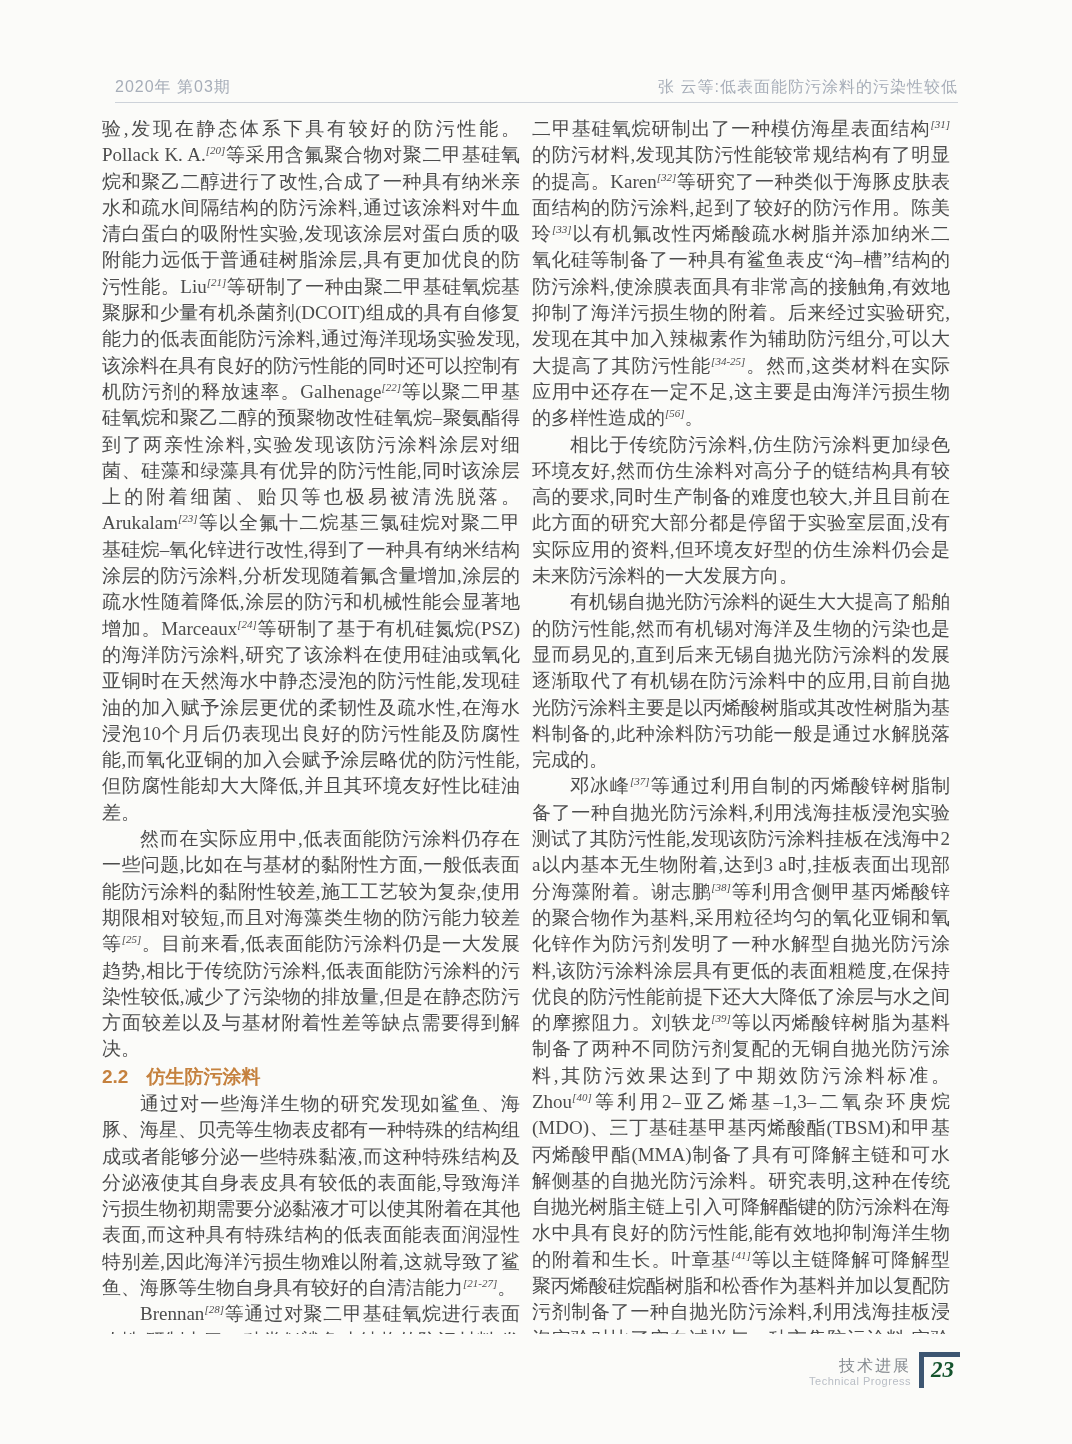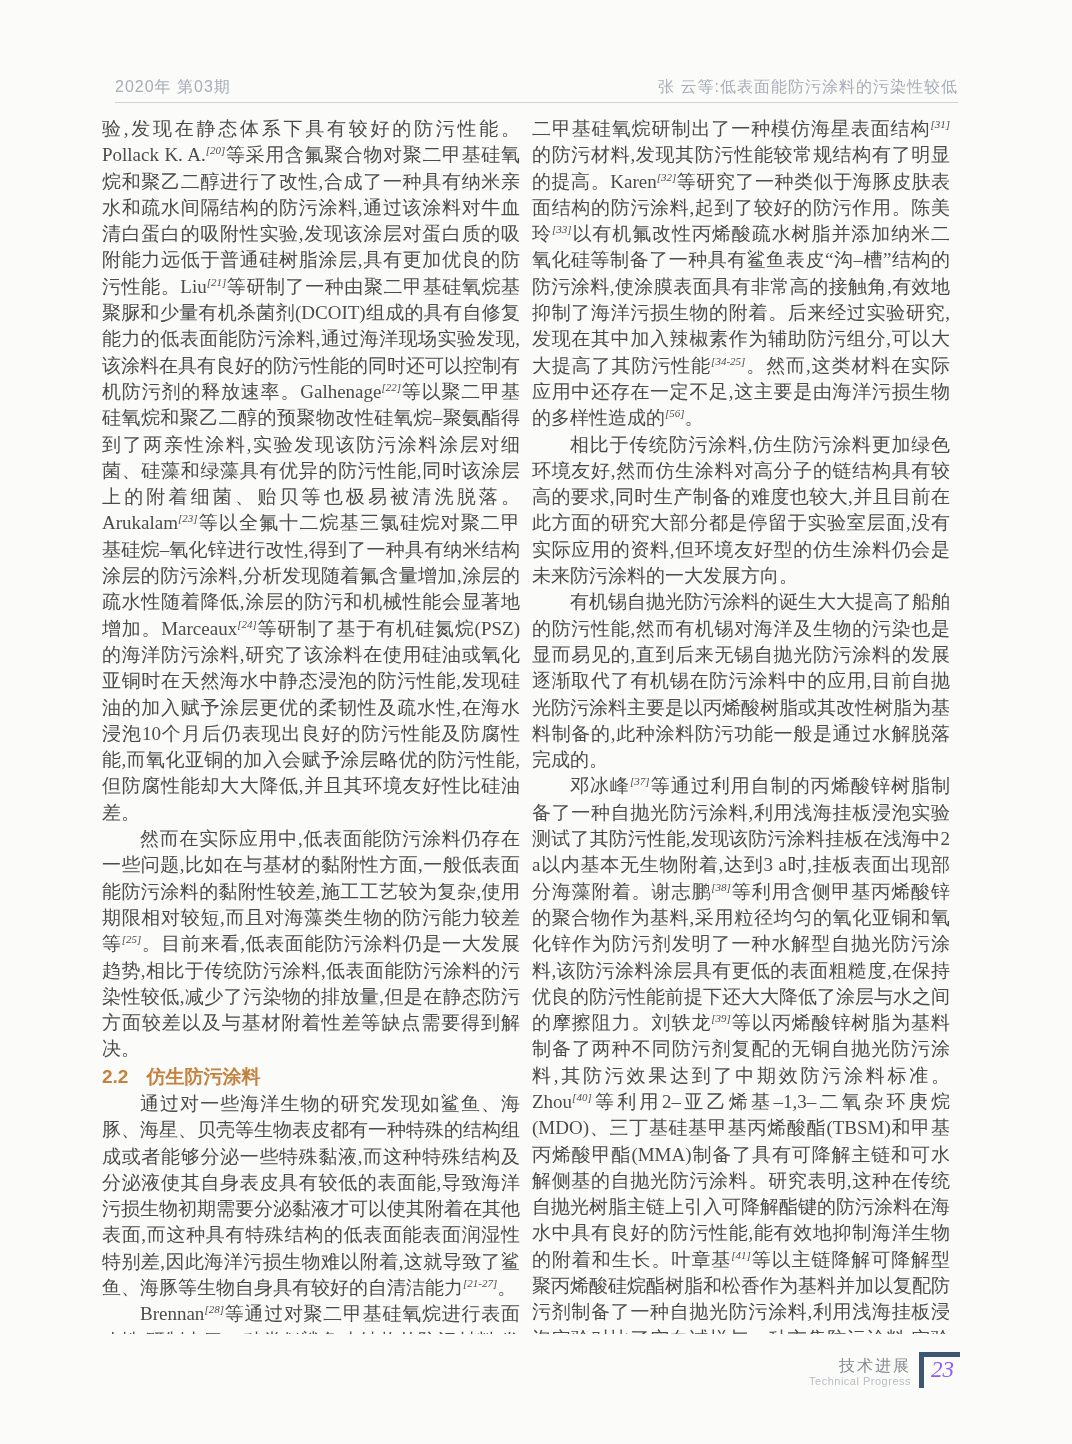--- a/index.html
+++ b/index.html
@@ -45,22 +45,22 @@
     text-align:right;margin-right:8px;padding-top:3px;
     font-family:"Liberation Sans", sans-serif;
   }
   .footer-cn{font-size:16px;color:#84898f;letter-spacing:2px;line-height:18px;}
   .footer-en{font-size:11px;color:#b9bec6;letter-spacing:0.5px;line-height:13px;}
   .page-num-box{
     border-top:5px solid #3d5672;border-left:5px solid #3d5672;
     padding:1px 6px 6px 7px;
   }
   .page-num{
-    font-family:"Liberation Serif", serif;font-style:italic;font-weight:normal;
-    font-size:23px;color:#8b5cf6;line-height:24px;
+    font-family:"Liberation Serif", serif;font-style:italic;font-weight:bold;
+    font-size:23px;color:#14532d;line-height:24px;
   }
 </style>
 </head>
 <body>
 
 <div class="page">
 
   <div class="header">
     <span>2020年 第03期</span>
     <span>张 云等:低表面能防污涂料的污染性较低</span>

